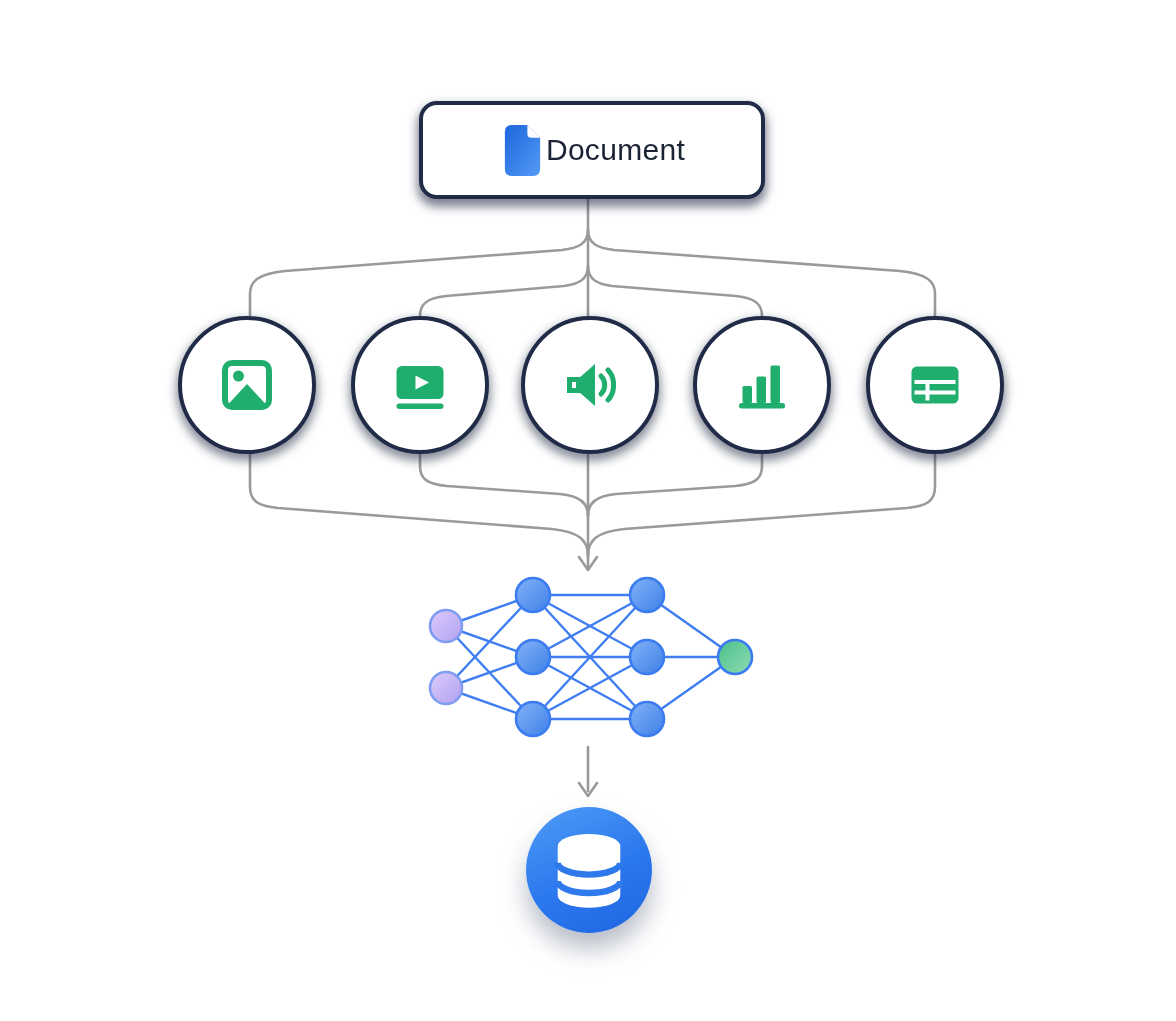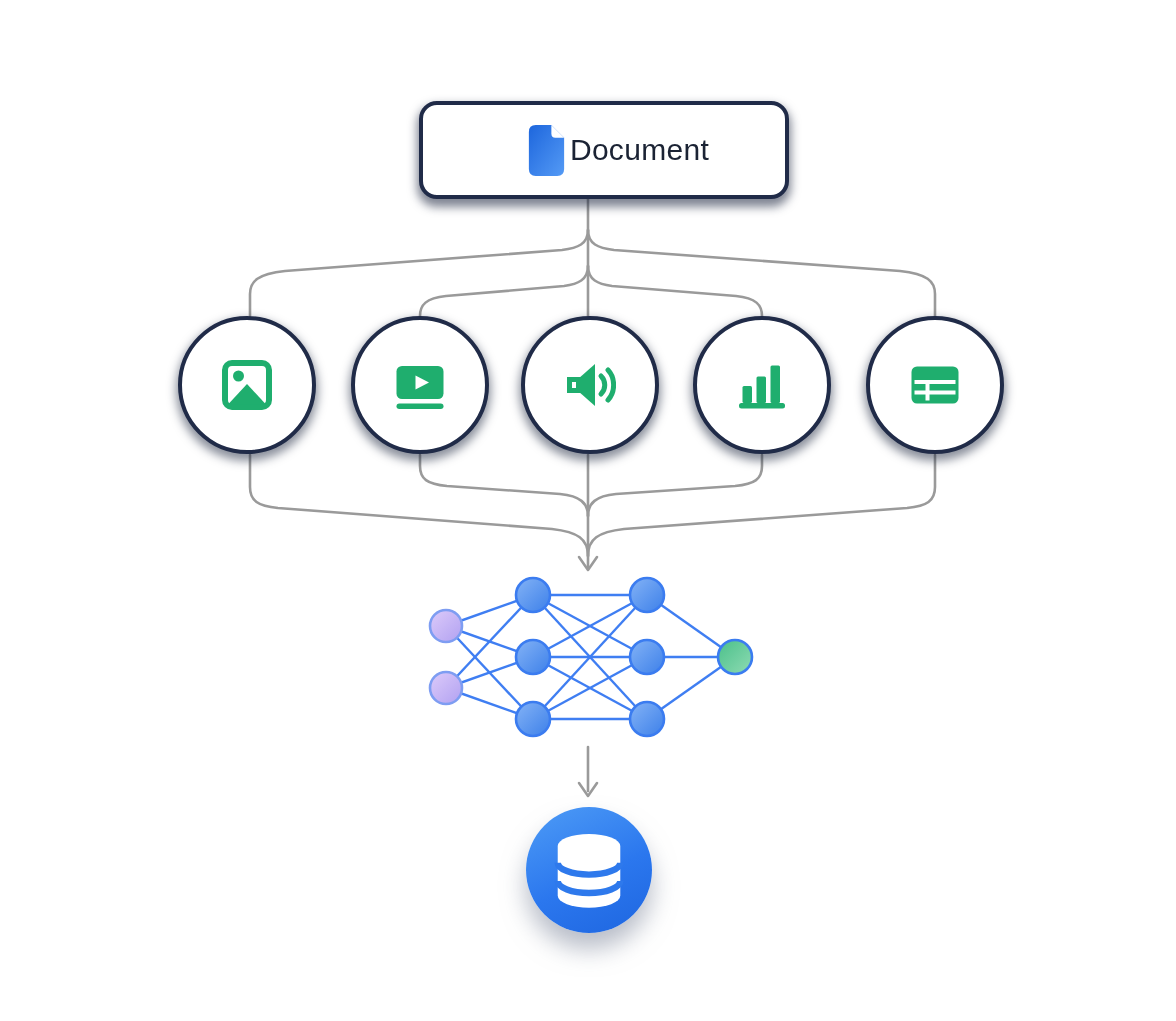--- a/index.html
+++ b/index.html
@@ -18,21 +18,21 @@
     overflow:hidden;
   }
   .layer{position:absolute;left:0;top:0;width:1176px;height:1021px;}
   
   .doc-box{
     position:absolute;left:419px;top:101px;width:338px;height:90px;
     background:#ffffff;
     border:4px solid var(--navy);
     border-radius:18px;
     box-shadow:0 6px 10px 2px rgba(26,35,60,.55);
-    display:flex;align-items:center;justify-content:center;padding-left:24px;
+    display:flex;align-items:center;justify-content:center;
   }
   .doc-icon{width:47px;height:55px;display:block;}
   .doc-label{
     font-size:30px;font-weight:500;color:var(--text);letter-spacing:.3px;
   }
   
   .mod-circle{
     position:absolute;width:130px;height:130px;border-radius:50%;
     background:#ffffff;border:4px solid var(--navy);
     box-shadow:0 5px 10px 2px rgba(26,35,60,.5);

